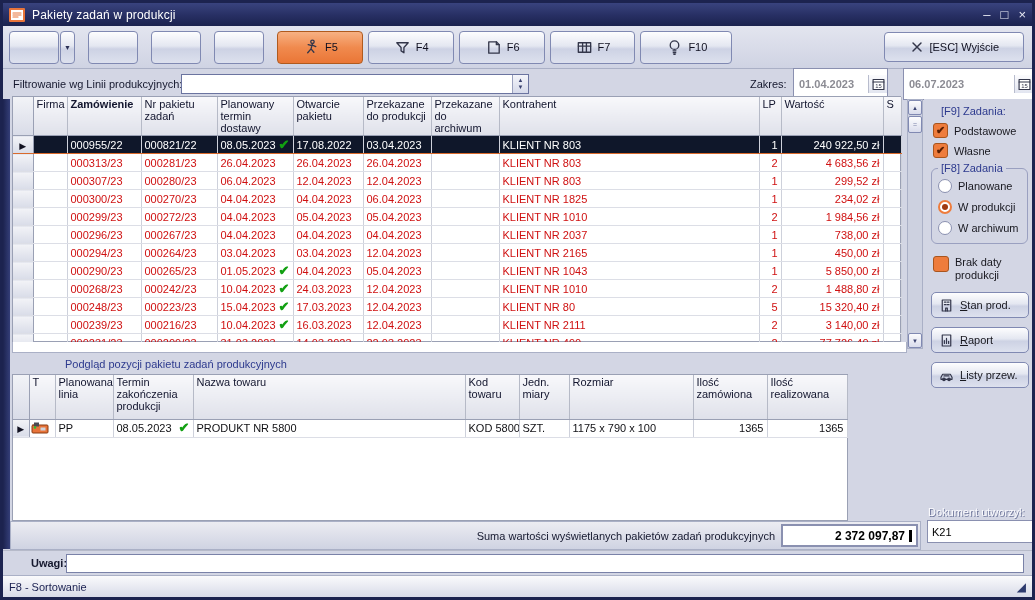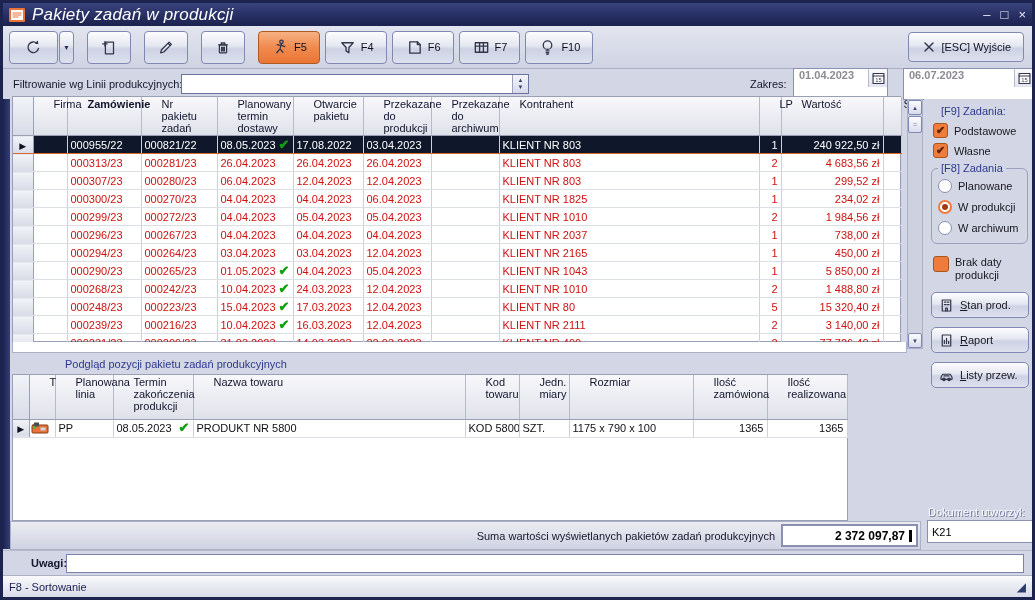--- a/index.html
+++ b/index.html
@@ -7,32 +7,32 @@
   body { font-family:"Liberation Sans", sans-serif; font-size:11px; color:#18181f; }
 
   .window { position:relative; width:1035px; height:600px; background:#d3d6e4;
             border:3px solid #1c234f; overflow:hidden; }
 
   
   .titlebar { position:absolute; left:0; top:0; right:0; height:23px;
               background:linear-gradient(180deg,#39437e 0%,#272f63 55%,#1b224e 100%);
               display:flex; align-items:center; padding:0 6px; color:#fff; }
   .titlebar .app-ic { width:16px; height:14px; margin-right:7px; flex:0 0 auto; }
-  .title-text { font-size:17px; letter-spacing:.2px;font-style:italic; }
+  .title-text { font-size:12px; letter-spacing:.2px; }
   .winbtns { margin-left:auto; display:flex; gap:10px; font-size:13px; color:#e8eaf4; }
   .winbtns span { cursor:default; line-height:14px; }
 
   
   .toolbar { position:absolute; left:0; top:23px; right:0; height:43px;
              background:linear-gradient(180deg,#e3e5ef,#cfd3e3);
              border-bottom:1px solid #aab0c6; display:flex; align-items:center; padding:0 6px; }
   .tbtn { height:33px; border:1px solid #8089b2; border-radius:4px;
           background:linear-gradient(180deg,#fdfdfe,#e4e7f1 45%,#cdd2e4 55%,#dde1ee);
           display:flex; align-items:center; justify-content:center; gap:4px;
-          margin-right:5px; padding:0 12px; }
+          margin-right:5px; padding:0 24px; }
   .tbtn svg { width:19px; height:19px; }
   .tbtn .flabel { font-size:11px; color:#101020; }
   .tbtn.active { background:linear-gradient(180deg,#f7b183,#f08a4e 50%,#ea7636);
                  border-color:#b05a1e; }
   .tbtn.narrow { padding:0 2px; width:15px; margin-left:-4px; }
   .tbtn.narrow .caret { font-size:7px; color:#2a2f55; }
   .exit-btn { margin-left:auto; margin-right:2px; height:30px; }
   .gap8 { width:8px; }
 
   
@@ -41,41 +41,41 @@
   .filter-label { position:absolute; left:10px; color:#15182e; }
   .filter-input-wrap { position:absolute; left:178px; width:348px; height:20px;
                        background:#fff; border:1px solid #6b74a0; display:flex; }
   .filter-input-wrap input { flex:1; border:none; outline:none; font:inherit; padding:0 3px; }
   .spinner { width:16px; border-left:1px solid #9aa0bd;
              background:linear-gradient(180deg,#f4f5fa,#d6daea);
              display:flex; flex-direction:column; align-items:center; justify-content:center; }
   .spinner span { font-size:6px; line-height:7px; color:#3a4270; }
   .range-label { position:absolute; left:747px; color:#15182e; }
   .datefield { position:absolute; height:32px; background:#fff; border:1px solid #8a90b0;
-               display:flex; align-items:flex-start; }
+               display:flex; align-items:center; }
   .datefield .dtext { flex:1; padding:0 5px; color:#8b8b93; font-weight:bold; }
   .datefield .calbtn { width:19px; height:18px; border-left:1px solid #b8bccd;
                        display:flex; align-items:center; justify-content:center;
                        background:linear-gradient(180deg,#fbfbfd,#e2e5f0); }
   .datefield .calbtn svg { width:15px; height:15px; }
   #date-from { left:790px; width:95px; }
   #date-to   { left:900px; width:131px; }
 
   
   .left-strip { position:absolute; left:0; top:96px; width:7px; height:450px;
                 background:linear-gradient(90deg,#1c234f,#343e78); }
 
   
   .main-table-wrap { position:absolute; left:9px; top:93px; width:889px; height:246px;
                      background:#fff; border:1px solid #9aa0b4; }
   table { border-collapse:collapse; table-layout:fixed; width:888px; }
   th { background:linear-gradient(180deg,#f8f8fb,#dfe1ea);
        border-right:1px solid #b6bac7; border-bottom:1px solid #9aa0b4;
        font-weight:normal; text-align:left; vertical-align:top;
-       padding:1px 20px; color:#12152e; line-height:12px; height:26px; font-size:11px; }
+       padding:1px 3px; color:#12152e; line-height:12px; height:26px; font-size:11px; }
   th.bold { font-weight:bold; }
   td { border-right:1px solid #ced1db; border-bottom:1px solid #dcdee6;
        height:18px; padding:0 3px; color:#cf1010; white-space:nowrap; overflow:hidden; }
   tr.sel td { background:#0f172a; color:#fff; border-bottom-color:#d96a2c; }
   td.selcell, th.selcell { background:linear-gradient(180deg,#f2f3f7,#d9dce8);
        border-right:1px solid #9aa0b4; color:#101020; text-align:center; padding:0; }
   tr.sel td.selcell { background:linear-gradient(180deg,#f2f3f7,#d9dce8); color:#101020; }
   td.num { text-align:right; }
   .flexcell { display:flex; align-items:center; }
   .flexcell .chk { margin-left:auto; }

